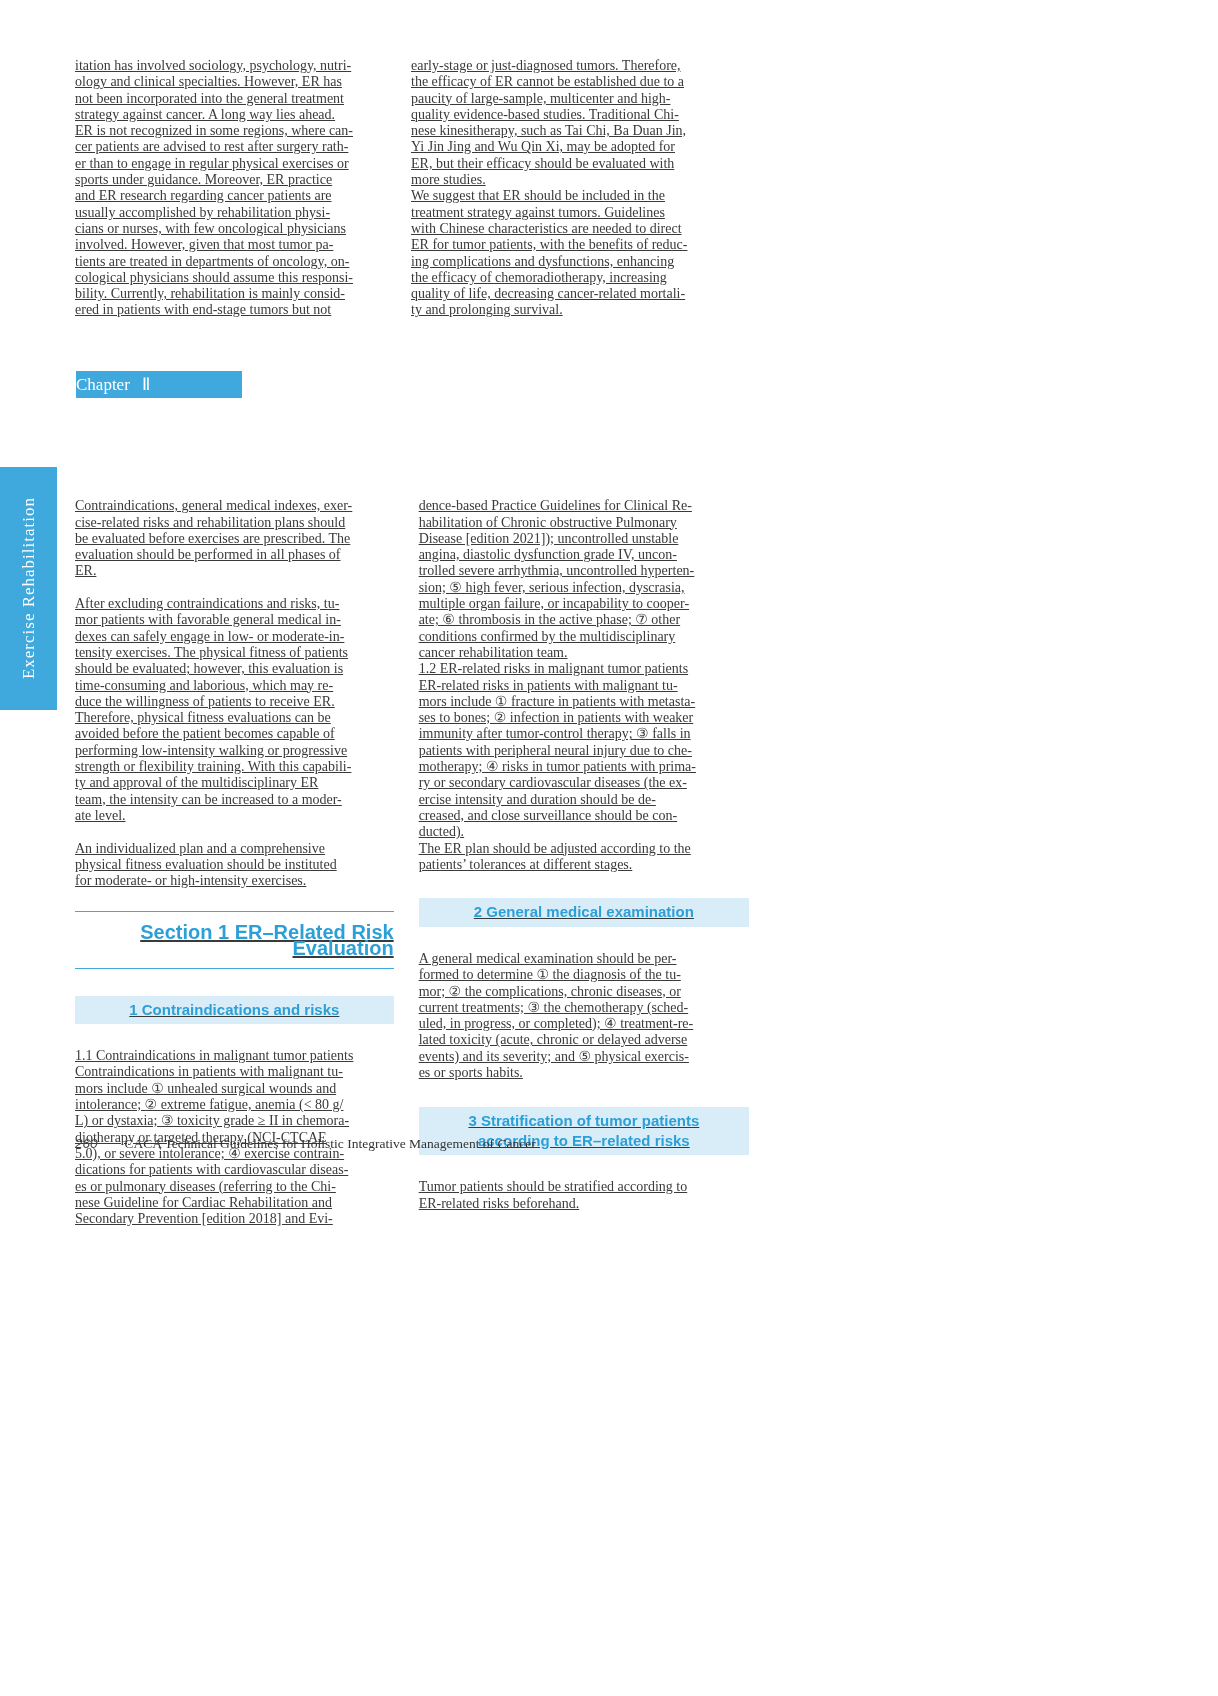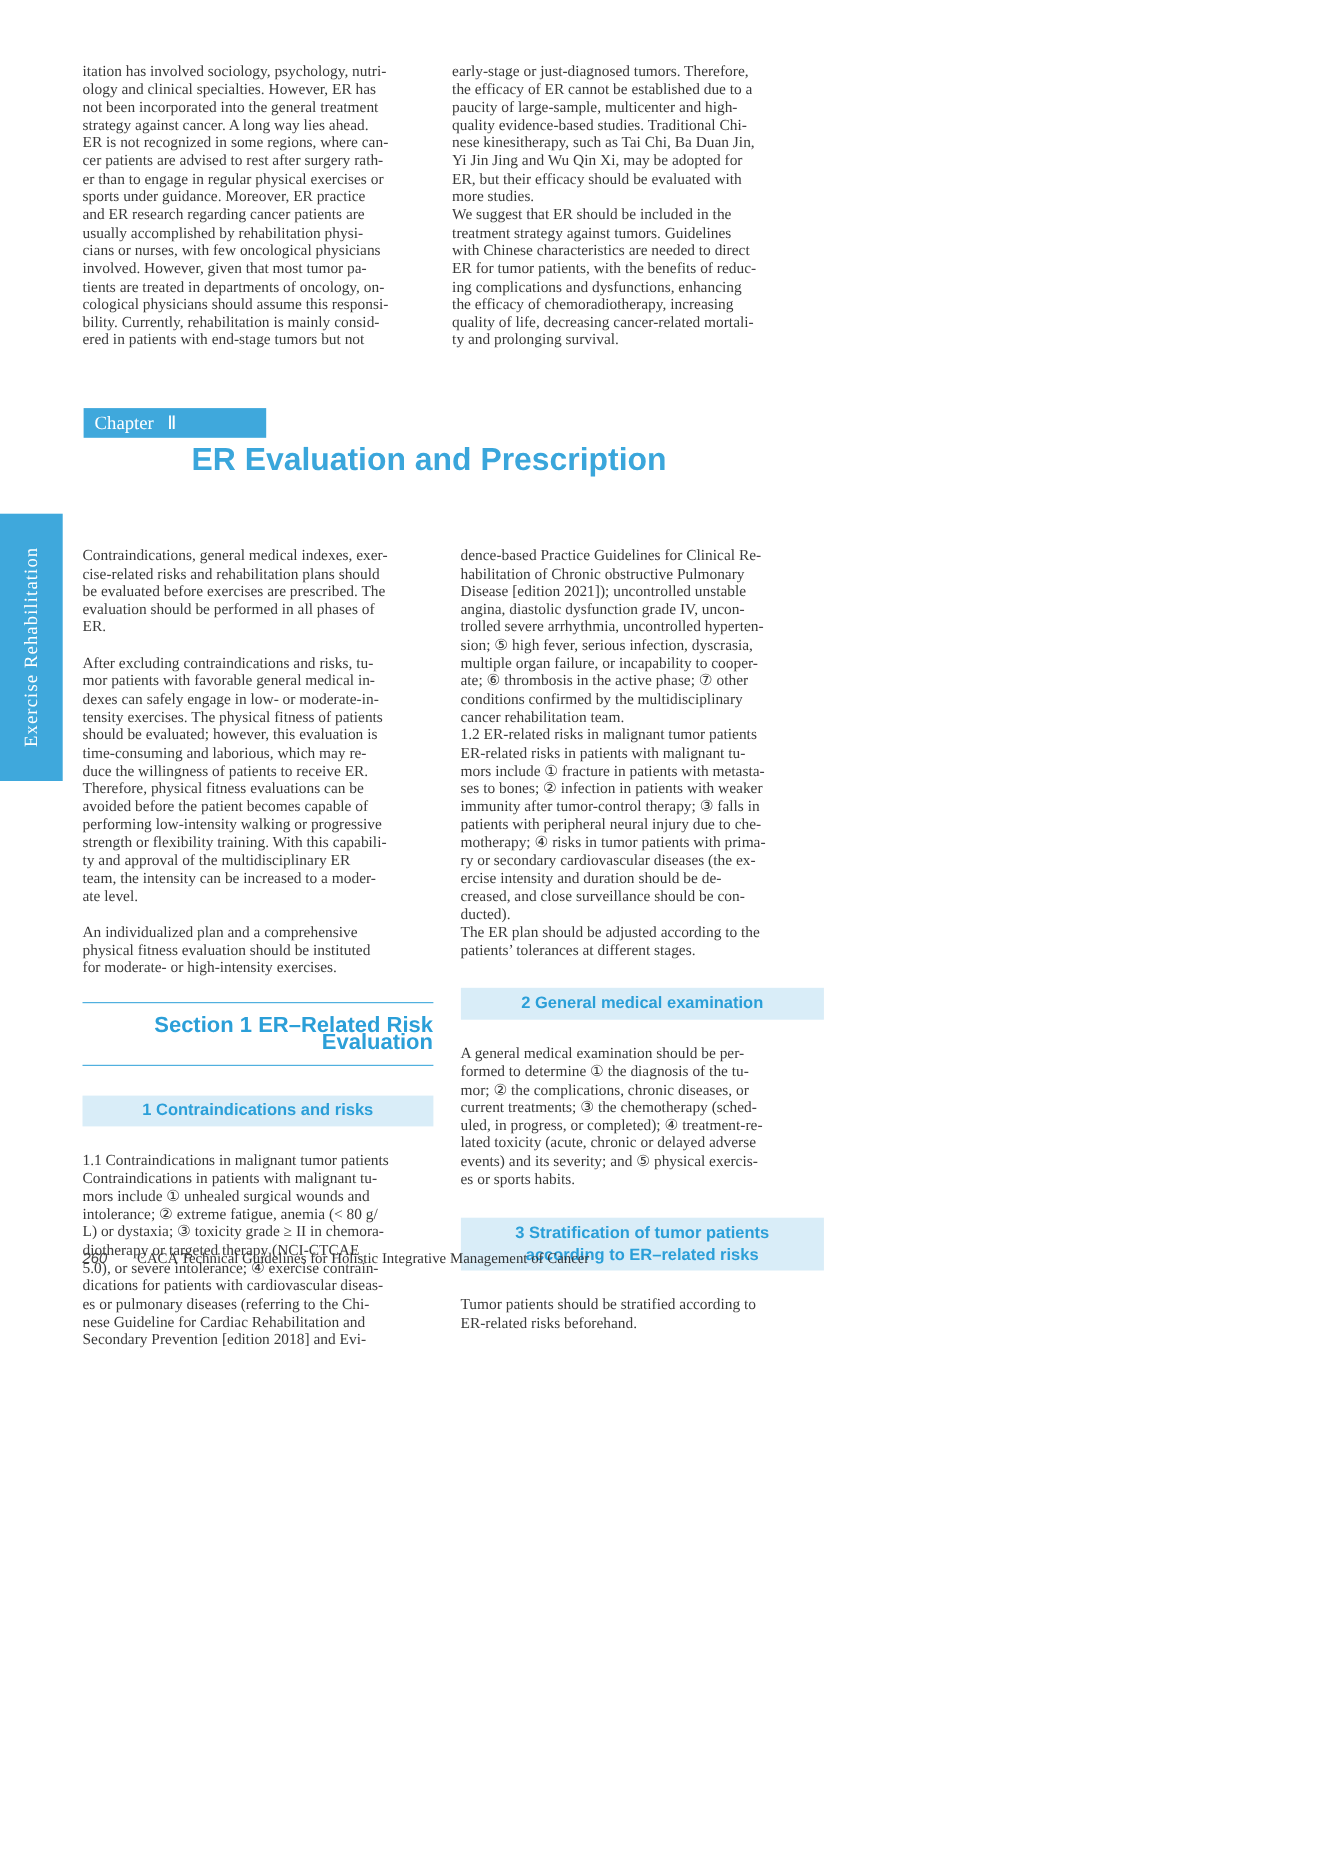--- a/index.html
+++ b/index.html
@@ -5,32 +5,32 @@
   html,body{margin:0;padding:0;background:#ffffff;}
   .page{
     position:relative;
     width:1218px;height:1696px;
     background:#ffffff;
     overflow:hidden;
     font-family:"Liberation Serif", serif;
     color:#333333;
   }
   .two-col{display:flex;}
-  .col{white-space:pre-line;text-align:justify;font-size:14px;line-height:16.3px;color:#3a3a3a;}
+  .col{white-space:pre-line;text-align:justify;font-size:14px;line-height:16.3px;color:#3a3a3a;text-decoration:underline;}
   .para{white-space:pre-line;margin:0;}
   
   .intro{position:absolute;left:75px;top:58px;width:674px;gap:10px;}
   .intro .col-left{width:326px;}
   .intro .col-right{width:338px;}
   
   .chapter-box{
     position:absolute;left:76px;top:371px;width:166px;height:27px;
     background:#3fa8dc;color:#ffffff;
     font-family:"Liberation Serif", serif;font-size:17px;line-height:27px;
-    padding-left:10px;box-sizing:border-box;word-spacing:8px;
+    box-sizing:border-box;word-spacing:8px;
   }
   .chapter-title{
     position:absolute;left:40px;top:402px;width:700px;
     text-align:center;
     font-family:"Liberation Sans", sans-serif;
     font-size:29px;font-weight:bold;color:#3aa6db;margin:0;
   }
   
   .side-tab{
     position:absolute;left:0;top:467px;width:57px;height:243px;
@@ -102,21 +102,20 @@
 with Chinese characteristics are needed to direct
 ER for tumor patients, with the benefits of reduc-
 ing complications and dysfunctions, enhancing
 the efficacy of chemoradiotherapy, increasing
 quality of life, decreasing cancer-related mortali-
 ty and prolonging survival.</div>
   </section>
 
   <div class="chapter-box">Chapter Ⅱ</div>
 
-  <h1 class="chapter-title">ER Evaluation and Prescription</h1>
 
   <div class="side-tab">
     <span>Exercise Rehabilitation</span>
   </div>
 
   <section class="main two-col">
     <div class="col col-left">
       <div class="para">Contraindications, general medical indexes, exer-
 cise-related risks and rehabilitation plans should
 be evaluated before exercises are prescribed. The

